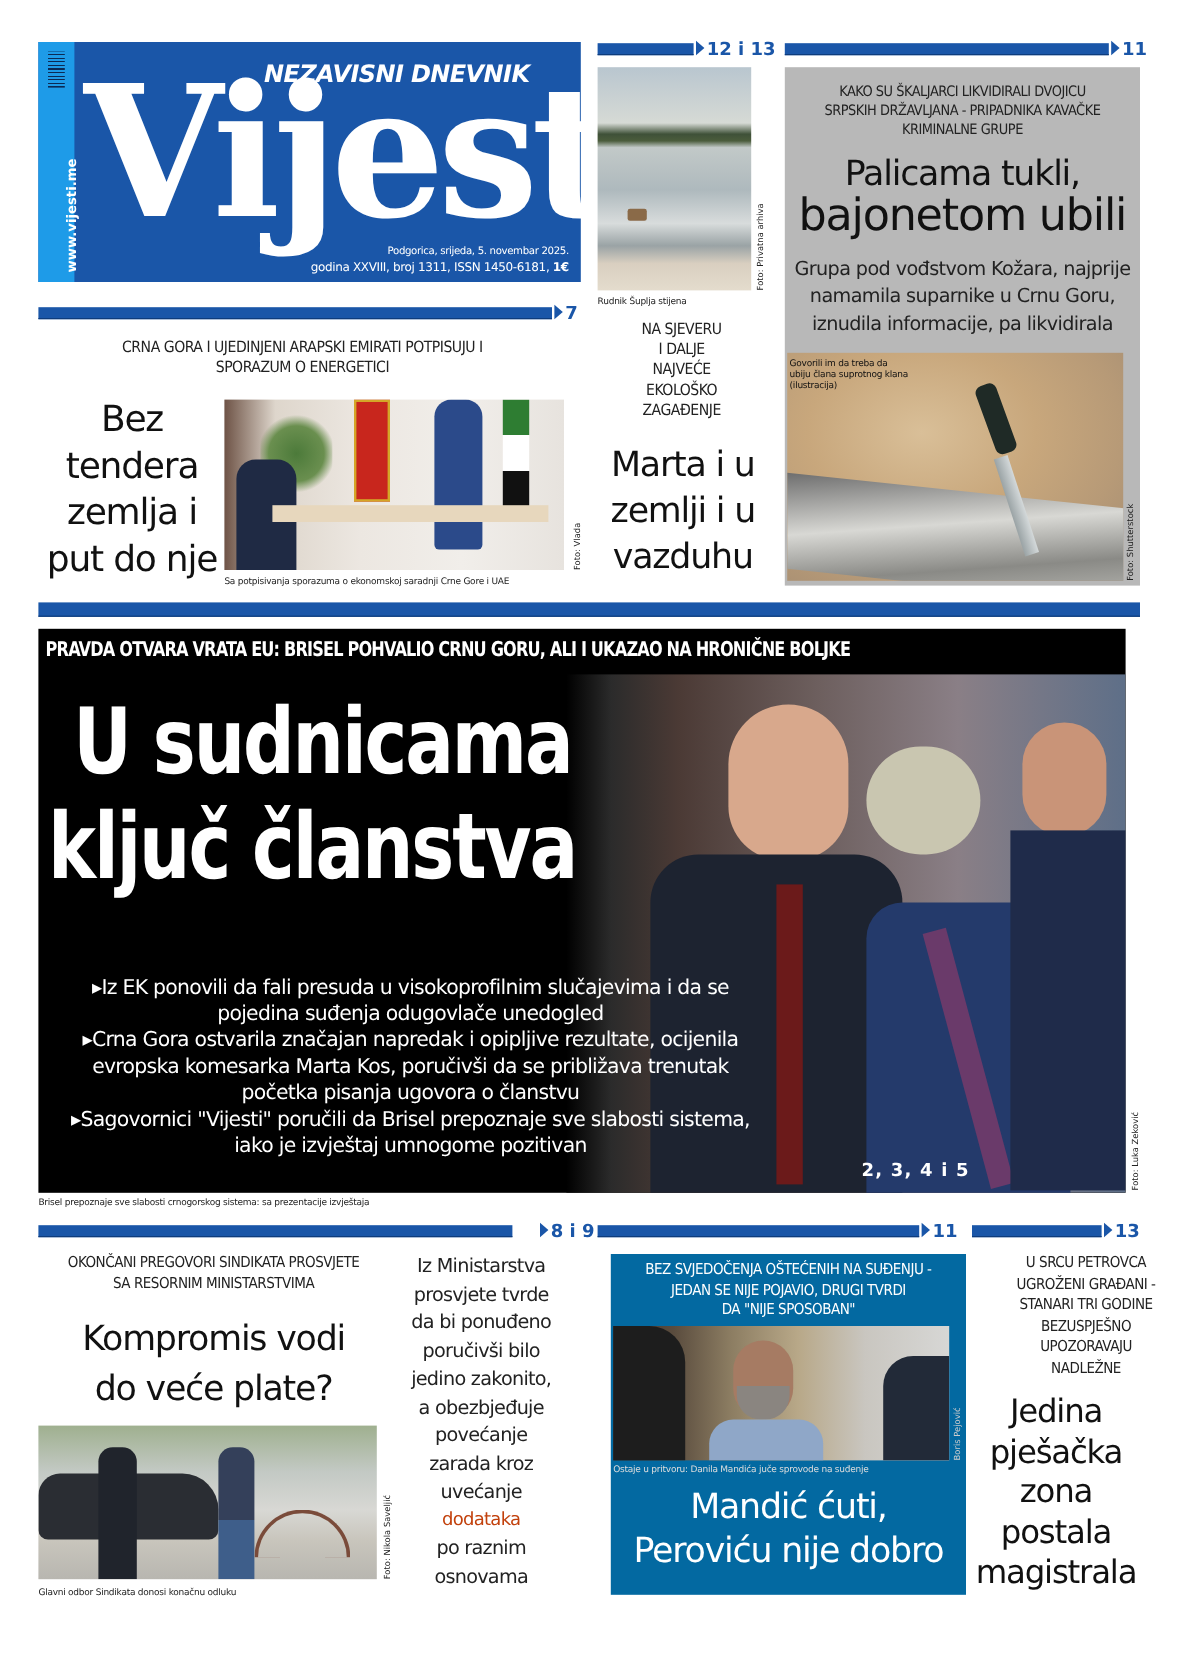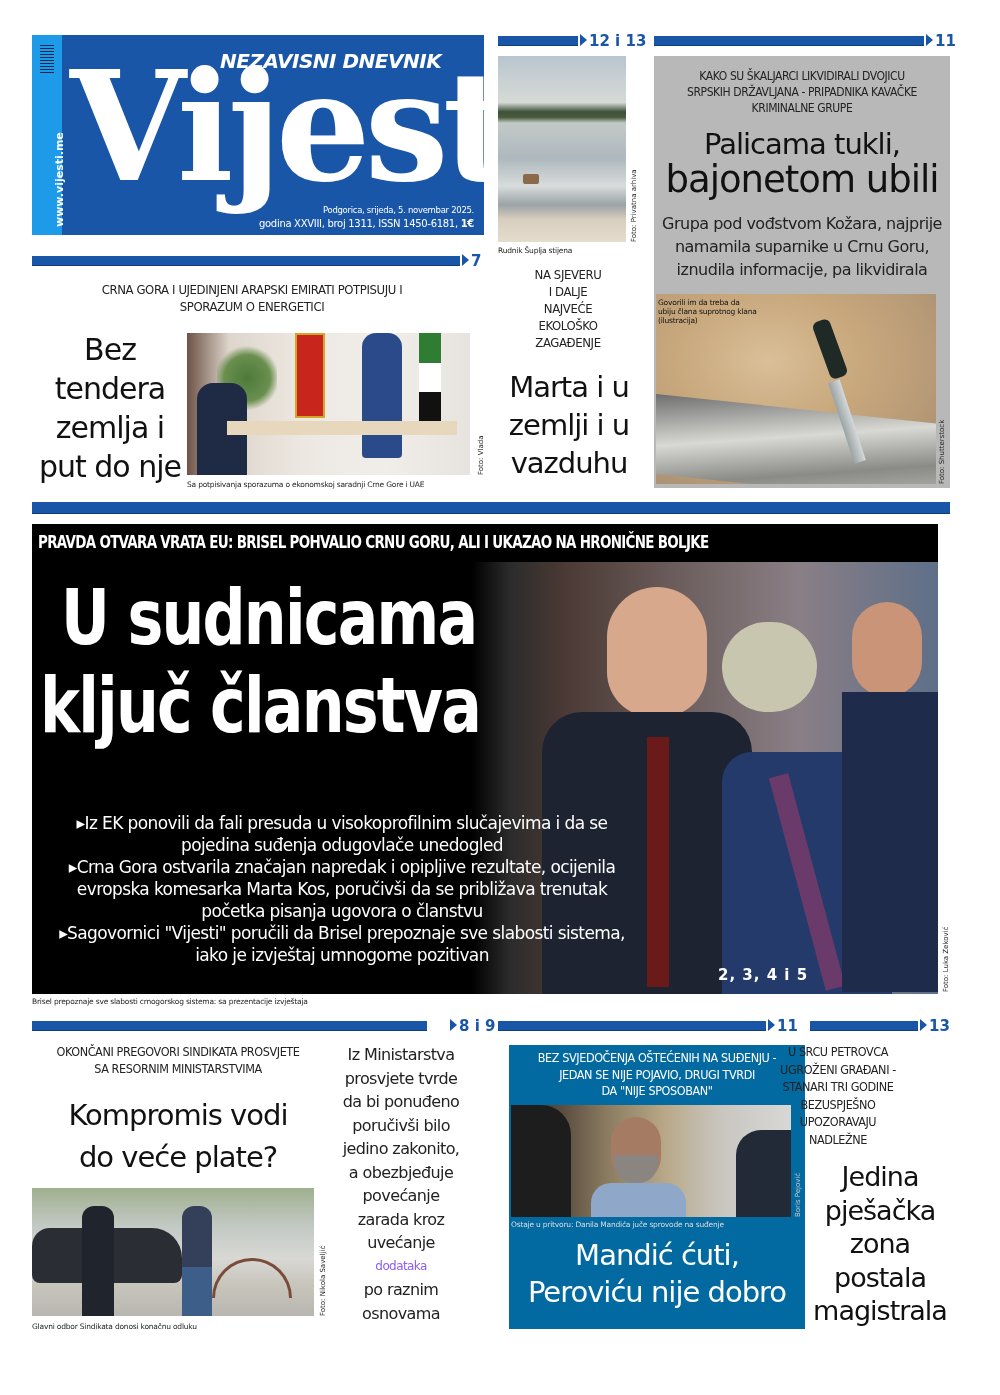--- a/index.html
+++ b/index.html
@@ -170,21 +170,21 @@
 <div class="abs" style="left:336px;top:1043px;width:130px;">
   <div class="headline" style="font-size:16px;line-height:23.5px;letter-spacing:-0.6px;color:#222;">Iz Ministarstva</div>
   <div class="headline" style="font-size:16px;line-height:23.5px;letter-spacing:-0.6px;color:#222;">prosvjete tvrde</div>
   <div class="headline" style="font-size:16px;line-height:23.5px;letter-spacing:-0.6px;color:#222;">da bi ponuđeno</div>
   <div class="headline" style="font-size:16px;line-height:23.5px;letter-spacing:-0.6px;color:#222;">poručivši bilo</div>
   <div class="headline" style="font-size:16px;line-height:23.5px;letter-spacing:-0.6px;color:#222;">jedino zakonito,</div>
   <div class="headline" style="font-size:16px;line-height:23.5px;letter-spacing:-0.6px;color:#222;">a obezbjeđuje</div>
   <div class="headline" style="font-size:16px;line-height:23.5px;letter-spacing:-0.6px;color:#222;">povećanje</div>
   <div class="headline" style="font-size:16px;line-height:23.5px;letter-spacing:-0.6px;color:#222;">zarada kroz</div>
   <div class="headline" style="font-size:16px;line-height:23.5px;letter-spacing:-0.6px;color:#222;">uvećanje</div>
-  <div class="headline" style="font-size:12px;line-height:23.5px;letter-spacing:-0.6px;color:#8b5cf6;text-align:center;">dodataka</div>
+  <div class="headline" style="font-size:15px;line-height:23.5px;letter-spacing:-0.6px;color:#c2410c;text-align:center;">dodataka</div>
   <div class="headline" style="font-size:16px;line-height:23.5px;letter-spacing:-0.6px;color:#222;">po raznim</div>
   <div class="headline" style="font-size:16px;line-height:23.5px;letter-spacing:-0.6px;color:#222;">osnovama</div>
 </div>
 
 <div class="bar" style="left:498px;top:1021px;width:268px;"></div>
 <div class="pageref" style="left:768px;top:1018px;"><span class="tri"></span><span>11</span></div>
 
 <div class="abs" style="left:498px;top:1045px;width:296px;height:284px;background:#0369a1;margin-left:11px;">
   <div class="abs" style="left:0;top:5px;width:296px;">
     <div class="kicker" style="color:#fff;font-size:12.5px;line-height:16.5px;">BEZ SVJEDOČENJA OŠTEĆENIH NA SUĐENJU -</div>
@@ -202,21 +202,21 @@
   <div class="abs caption" style="left:2px;top:175px;color:#ddd;">Ostaje u pritvoru: Danila Mandića juče sprovode na suđenje</div>
   <div class="abs" style="left:0;top:192px;width:296px;">
     <div class="headline" style="color:#fff;font-size:29px;line-height:37px;">Mandić ćuti,</div>
     <div class="headline" style="color:#fff;font-size:29px;line-height:37px;">Peroviću nije dobro</div>
   </div>
 </div>
 
 <div class="bar" style="left:810px;top:1021px;width:108px;"></div>
 <div class="pageref" style="left:920px;top:1018px;"><span class="tri"></span><span>13</span></div>
 
-<div class="abs" style="left:764px;top:1043px;width:148px;">
+<div class="abs" style="left:831px;top:1043px;width:148px;">
   <div class="kicker" style="font-size:12.5px;line-height:17.5px;">U SRCU PETROVCA</div>
   <div class="kicker" style="font-size:12.5px;line-height:17.5px;">UGROŽENI GRAĐANI -</div>
   <div class="kicker" style="font-size:12.5px;line-height:17.5px;">STANARI TRI GODINE</div>
   <div class="kicker" style="font-size:12.5px;line-height:17.5px;">BEZUSPJEŠNO</div>
   <div class="kicker" style="font-size:12.5px;line-height:17.5px;">UPOZORAVAJU</div>
   <div class="kicker" style="font-size:12.5px;line-height:17.5px;">NADLEŽNE</div>
 </div>
 <div class="abs" style="left:800px;top:1160px;width:160px;">
   <div class="headline" style="font-size:27px;line-height:33.5px;">Jedina</div>
   <div class="headline" style="font-size:27px;line-height:33.5px;">pješačka</div>

